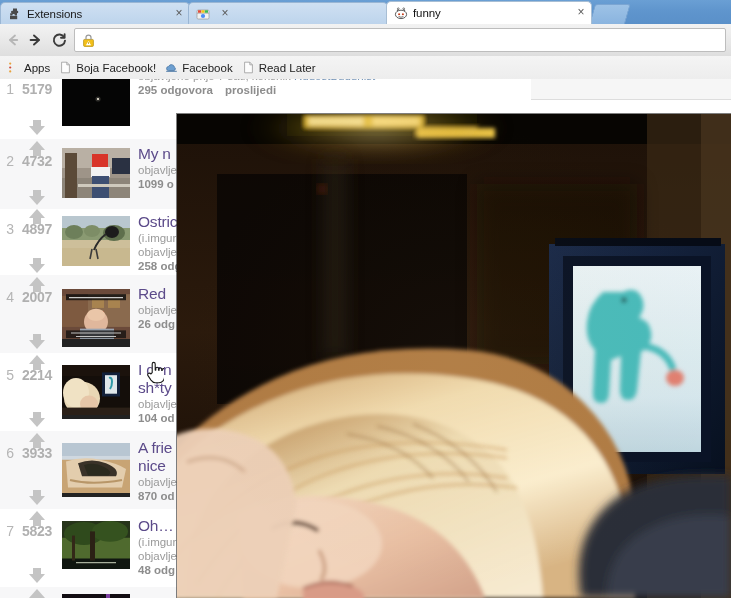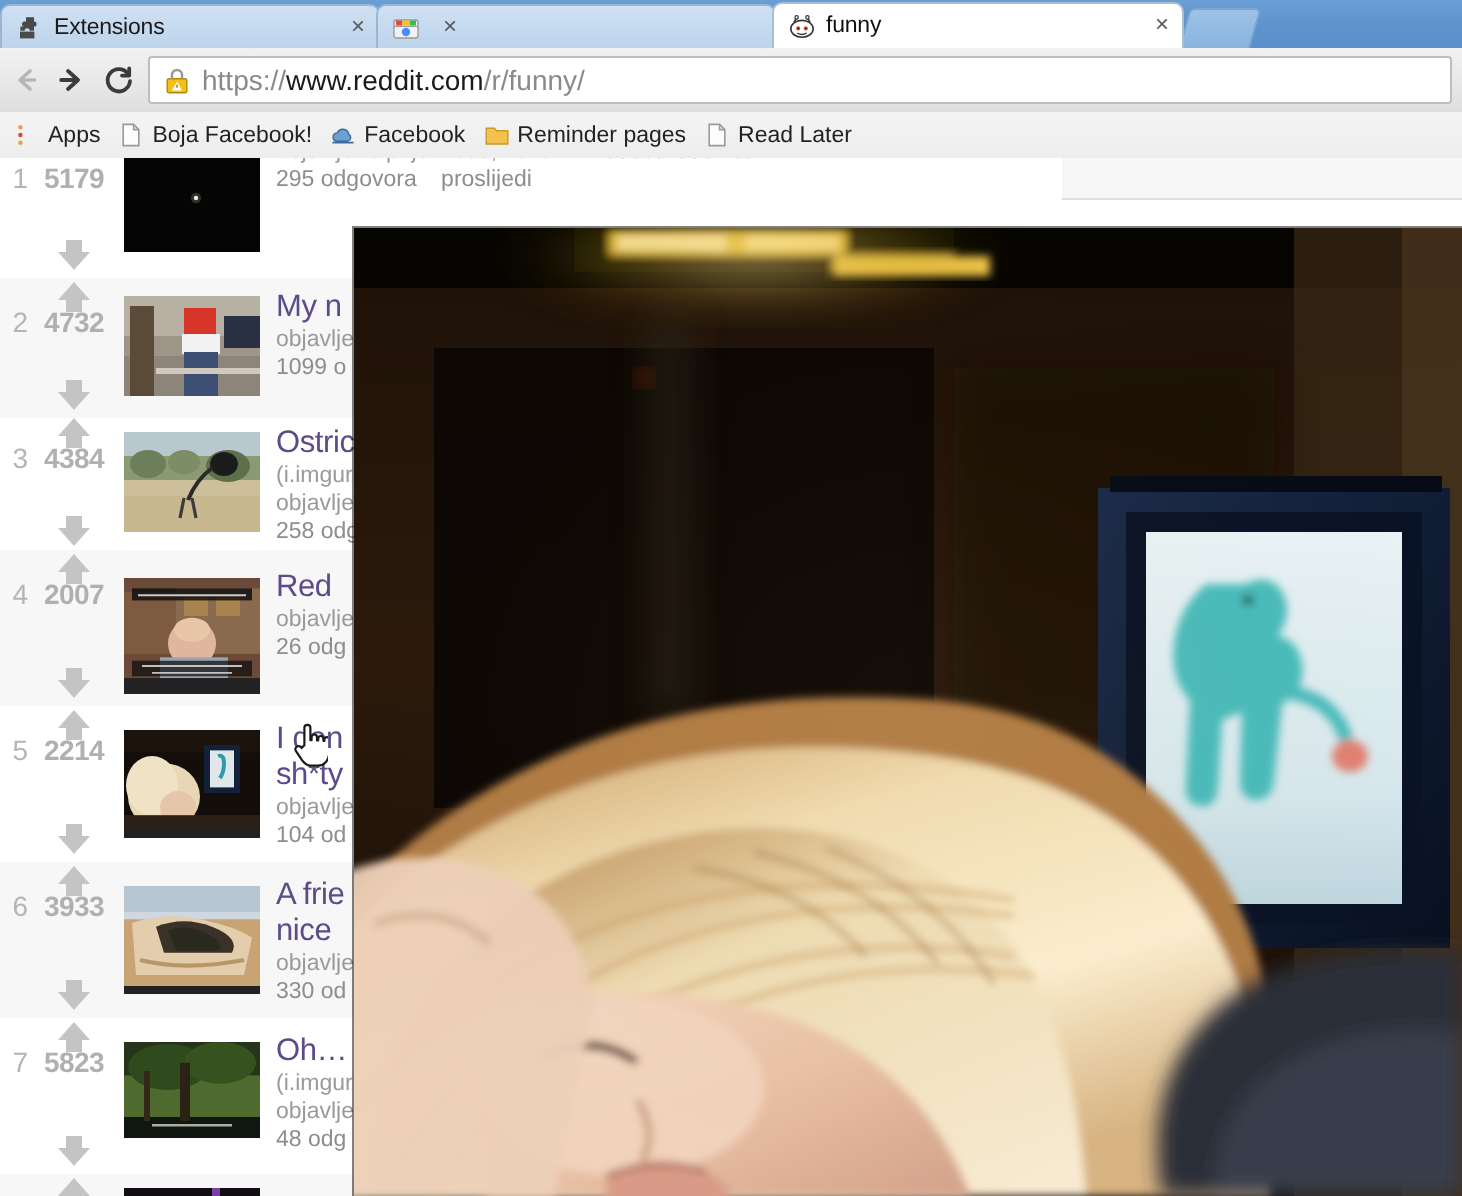--- a/index.html
+++ b/index.html
@@ -228,21 +228,21 @@
   }
   .ptag {
     font-size: 11.5px;
     color: #9a9a9a;
     line-height: 14px;
     white-space: nowrap;
   }
   .ptag a { color: #6f8fb3; text-decoration: none; }
   .pbuttons {
     font-size: 11.5px;
-    font-weight: normal;
+    font-weight: bold;
     color: #8d8d8d;
     line-height: 15px;
     white-space: nowrap;
   }
   .pbuttons span { margin-right: 9px; }
 
   
   .zoom-overlay {
     position: absolute;
     left: 177px; top: 114px;
@@ -337,21 +337,20 @@
 
     <div class="omnibox">
       <span class="lock-icon">
         <svg viewBox="0 0 15 15">
           <rect x="2.6" y="6.4" width="9.8" height="7" rx="1" fill="#f3c01a" stroke="#b08a05" stroke-width="0.7"></rect>
           <path d="M5 6.4V4.5a2.5 2.5 0 0 1 5 0v1.9" stroke="#9a9a9a" stroke-width="1.25" fill="none"></path>
           <path d="M7.5 7.9l2.6 4.4H4.9z" fill="#fff"></path>
           <path d="M7.5 9.2v1.7" stroke="#b08a05" stroke-width="0.8"></path>
         </svg>
       </span>
-      <span class="url-text"><span>https://</span><span class="host">www.reddit.com</span><span>/r/funny/</span></span>
     </div>
   </div>
 
   <div class="bookmarks">
     <div class="bm">
       <span class="bm-ico">
         <svg viewBox="0 0 13 13">
           <circle cx="3.2" cy="2.6" r="1.1" fill="#e8a33d"></circle>
           <circle cx="3.2" cy="6.5" r="1.1" fill="#cf4b3c"></circle>
           <circle cx="3.2" cy="10.4" r="1.1" fill="#e8a33d"></circle>
@@ -373,28 +372,20 @@
     <div class="bm">
       <span class="bm-ico">
         <svg viewBox="0 0 13 13">
           <path d="M3.3 9.6a2.1 2.1 0 0 1 .35-4.17 3 3 0 0 1 5.7.6 1.95 1.95 0 0 1-.35 3.57z" fill="#6d9fd0" stroke="#3d6d9e" stroke-width="0.7"></path>
           <path d="M1.2 10.3h10.6" stroke="#3d6d9e" stroke-width="0.9"></path>
         </svg>
       </span>
       <span>Facebook</span>
     </div>
 
-    <div class="bm">
-      <span class="bm-ico">
-        <svg viewBox="0 0 13 13">
-          <path d="M1.1 3.1h4.1l1.1 1.3h5.6v6.6H1.1z" fill="#f2c14e" stroke="#c89a2a" stroke-width="0.7"></path>
-        </svg>
-      </span>
-      <span>Reminder pages</span>
-    </div>
 
     <div class="bm">
       <span class="bm-ico">
         <svg viewBox="0 0 13 13">
           <path d="M2.6 1.2h5.2l2.6 2.6v8H2.6z" fill="#fdfdfd" stroke="#9a9a9a" stroke-width="0.8"></path>
           <path d="M7.8 1.2v2.6h2.6" fill="none" stroke="#9a9a9a" stroke-width="0.8"></path>
         </svg>
       </span>
       <span>Read Later</span>
     </div>
@@ -450,21 +441,21 @@
         <div class="ptitle">My n</div>
         <div class="ptag">objavlje</div>
         <div class="pbuttons">
           <span>1099 o</span>
         </div>
       </div>
     </div>
 
     <div class="post" style="top:128px; height:70px;">
       <div class="rank">3</div>
-      <div class="score">4384</div>
+      <div class="score">4897</div>
       <div class="arrows">
         <div class="arrow arrow-up"></div>
         <div class="arrow arrow-dn"></div>
       </div>
       <div class="thumb">
         <svg viewBox="0 0 68 50" preserveAspectRatio="none">
           <rect width="68" height="50" fill="#cdbf9a"></rect>
           <rect x="0" y="0" width="68" height="14" fill="#b9c7cf"></rect>
           <rect x="0" y="12" width="68" height="12" fill="#8a9a72"></rect>
           <rect x="0" y="32" width="68" height="18" fill="#c8b88f"></rect>
@@ -566,21 +557,21 @@
           <path d="M16 22q14-6 28 0t10 14H20z" fill="#3a3228"></path>
           <path d="M22 24q10-4 20 2t4 9H26z" fill="#2b2a1e"></path>
           <path d="M8 40q22 6 52 0" stroke="#b89668" stroke-width="2.2" fill="none"></path>
         </svg>
       </div>
       <div class="entry" style="top:8px;">
         <div class="ptitle">A frie</div>
         <div class="ptitle">nice </div>
         <div class="ptag">objavlje</div>
         <div class="pbuttons">
-          <span>330 od</span>
+          <span>870 od</span>
         </div>
       </div>
     </div>
 
     <div class="post" style="top:430px; height:78px;">
       <div class="rank">7</div>
       <div class="score">5823</div>
       <div class="arrows">
         <div class="arrow arrow-up"></div>
         <div class="arrow arrow-dn"></div>

